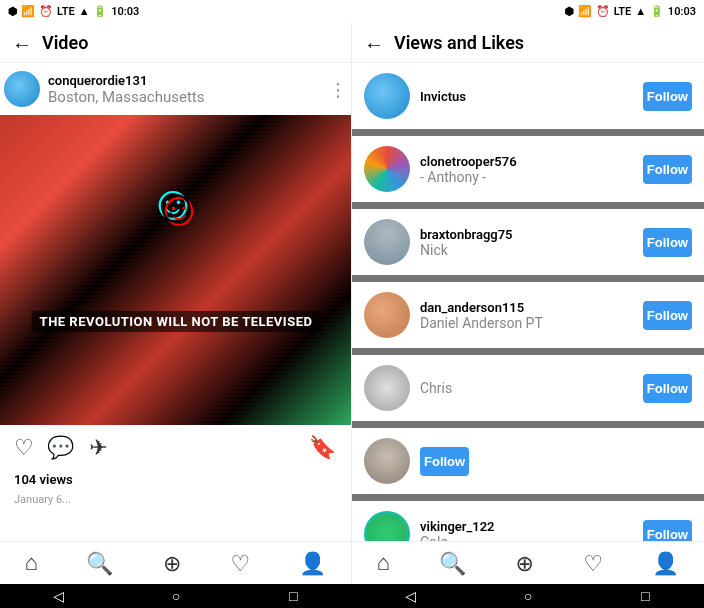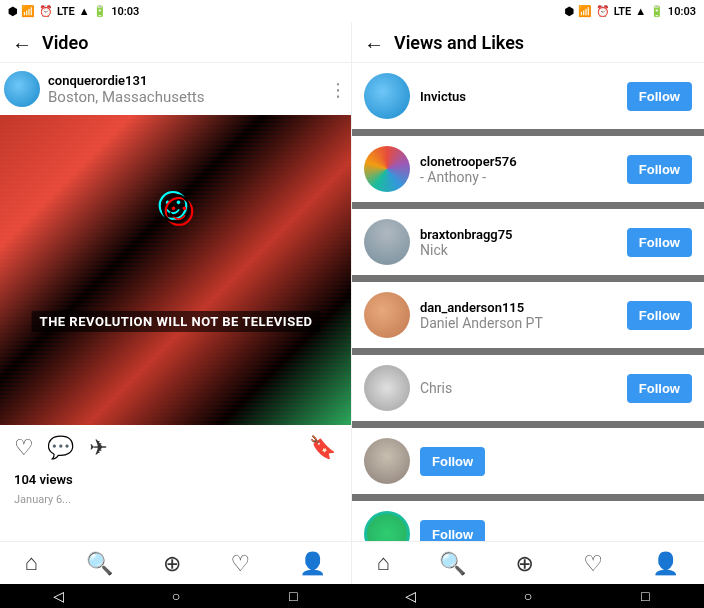--- a/index.html
+++ b/index.html
@@ -221,21 +221,21 @@
     }
     .user-info { flex: 1; min-width: 0; }
     .user-handle { font-size: 13px; font-weight: 600; }
     .user-name { font-size: 14px; color: #888; }
 
     .follow-btn {
       background: #3897f0;
       color: #fff;
       border: none;
       border-radius: 4px;
-      padding: 7px 12px;
+      padding: 7px 4px;
       font-size: 13px;
       font-weight: 600;
       cursor: pointer;
       flex-shrink: 0;
     }
 
     
     .av-1 { background: radial-gradient(circle at 40% 40%, #6ec6f7, #1a8acb); }
     .av-2 { background: conic-gradient(#e74c3c, #9b59b6, #3498db, #1abc9c, #f39c12, #e74c3c); }
     .av-3 { background: radial-gradient(circle at 50% 30%, #b0b8c1, #78909c); }
@@ -383,20 +383,24 @@
         <button class="follow-btn">Follow</button>
       </div>
 
       <div class="user-row">
         <div class="user-avatar av-6"></div>
         <button class="follow-btn">Follow</button>
       </div>
 
       <div class="user-row">
         <div class="user-avatar av-7"></div>
+        <div class="user-info">
+          <div class="user-handle">vikinger_122</div>
+          <div class="user-name">Cole</div>
+        </div>
         <button class="follow-btn">Follow</button>
       </div>
     </div>
 
     <div class="bottom-nav">
       <span class="nav-icon">⌂</span>
       <span class="nav-icon">🔍</span>
       <span class="nav-icon">⊕</span>
       <span class="nav-icon">♡</span>
       <span class="nav-icon">👤</span>

